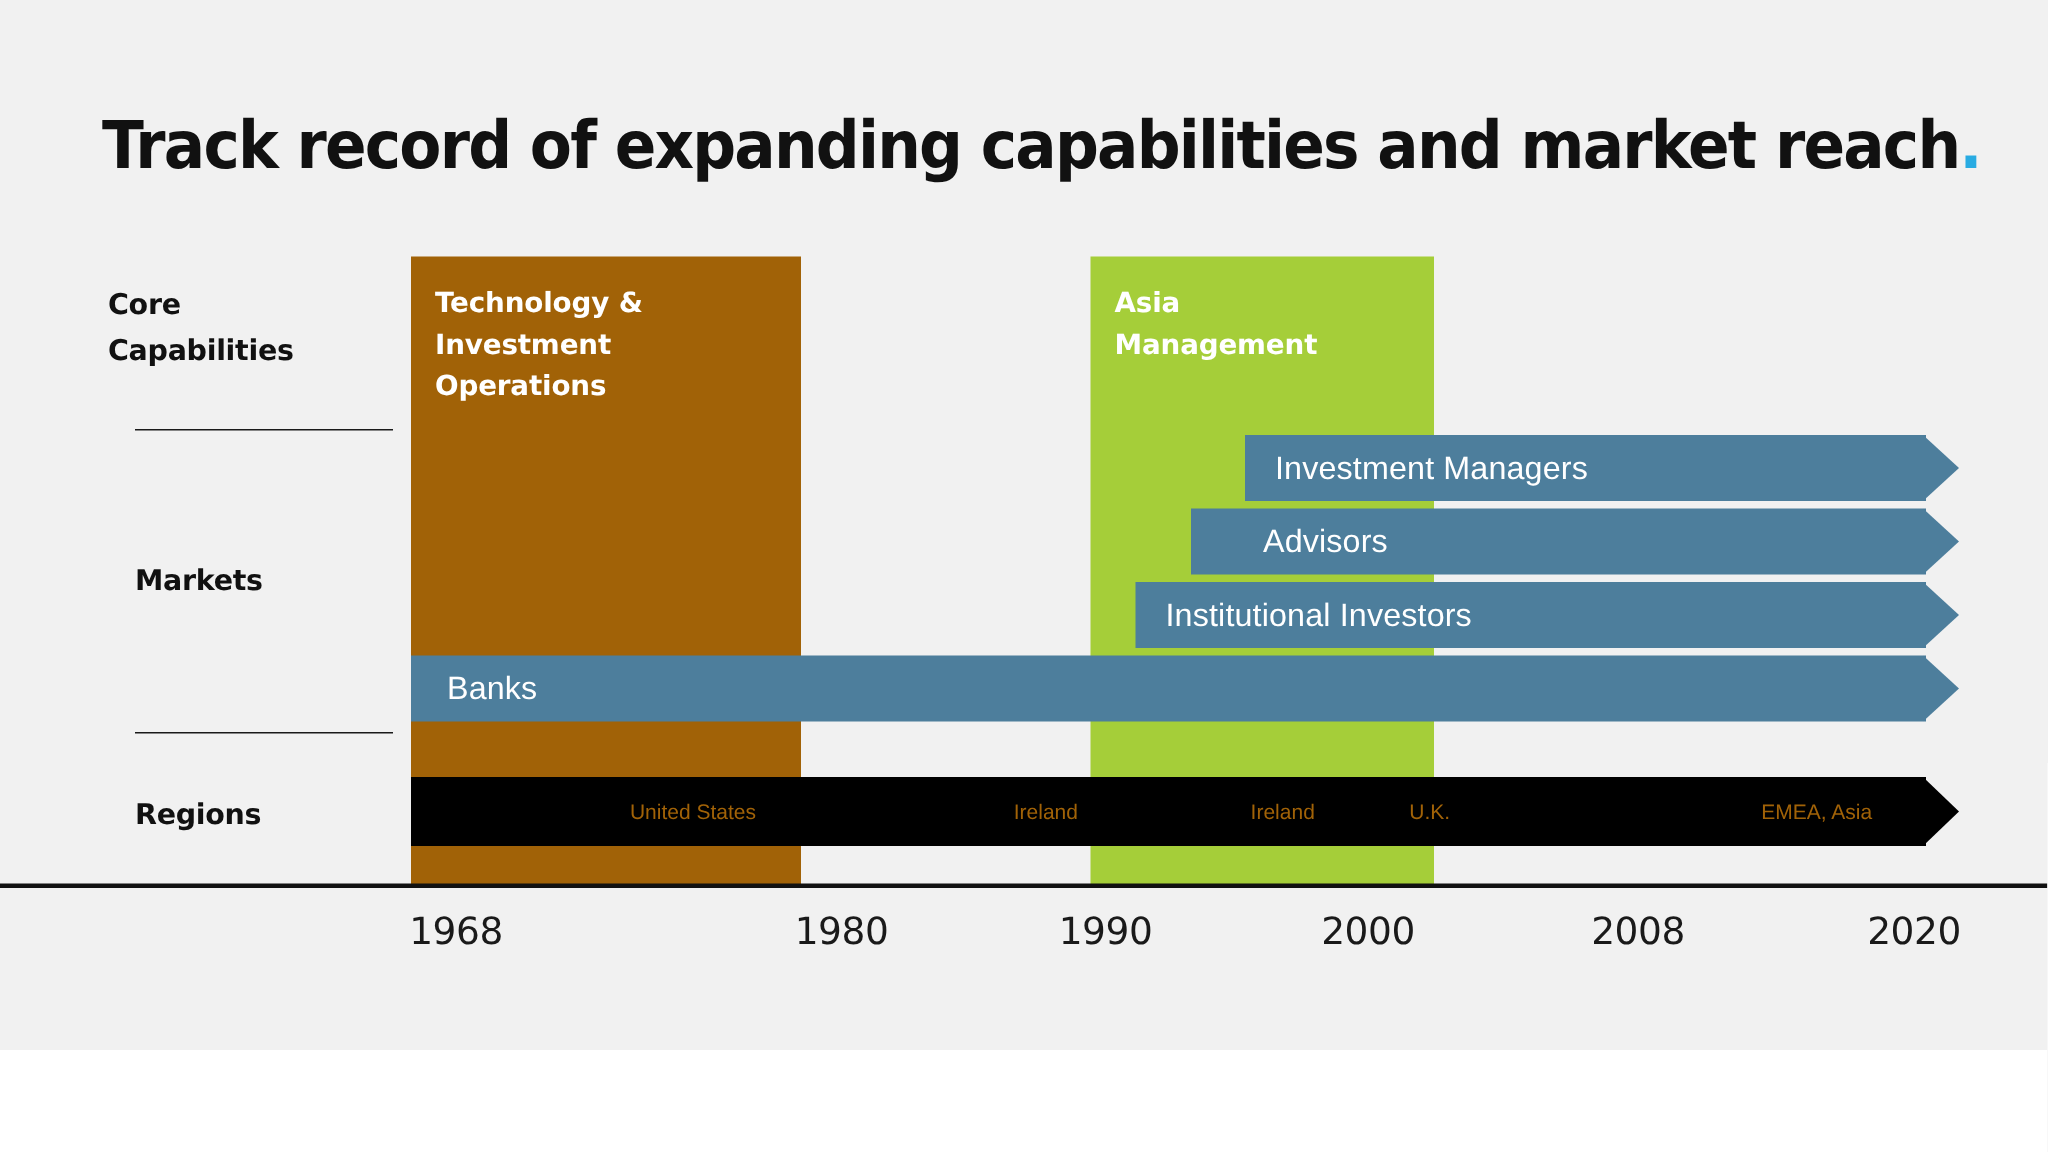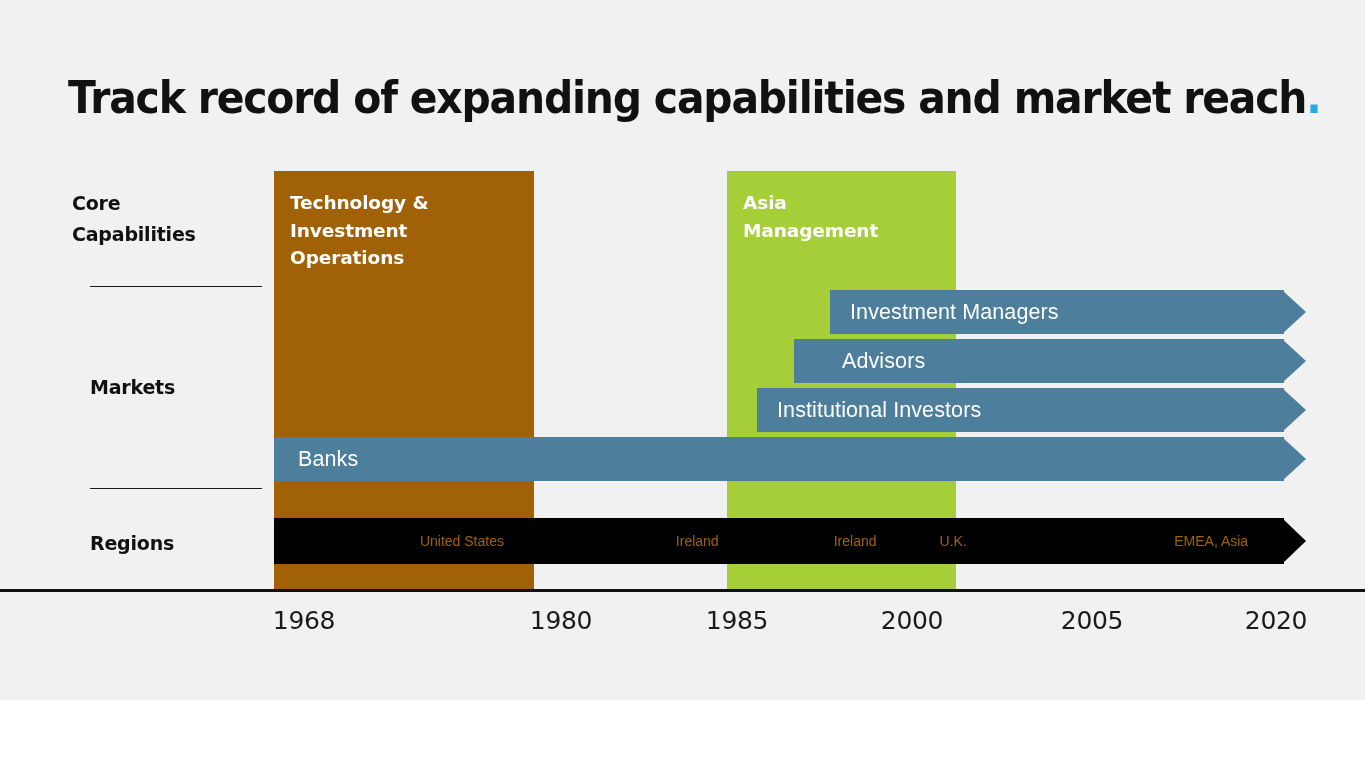--- a/index.html
+++ b/index.html
@@ -270,23 +270,23 @@
           <span class="region" style="left: 53.6%;">Ireland</span>
           <span class="region" style="left: 63.1%;">U.K.</span>
           <span class="region" style="left: 88.1%;">EMEA, Asia</span>
         </div>
     </div>
 
     <div id="axis-line"></div>
     <div id="year-labels">
         <div class="year" style="left: 304px;">1968</div>
         <div class="year" style="left: 561px;">1980</div>
-        <div class="year" style="left: 737px;">1985</div>
+        <div class="year" style="left: 737px;">1990</div>
         <div class="year" style="left: 912px;">2000</div>
-        <div class="year" style="left: 1092px;">2005</div>
+        <div class="year" style="left: 1092px;">2008</div>
         <div class="year" style="left: 1276px;">2020</div>
       </div>
   </div>
 
   <div id="footer">
     
     
     
   </div>
 

